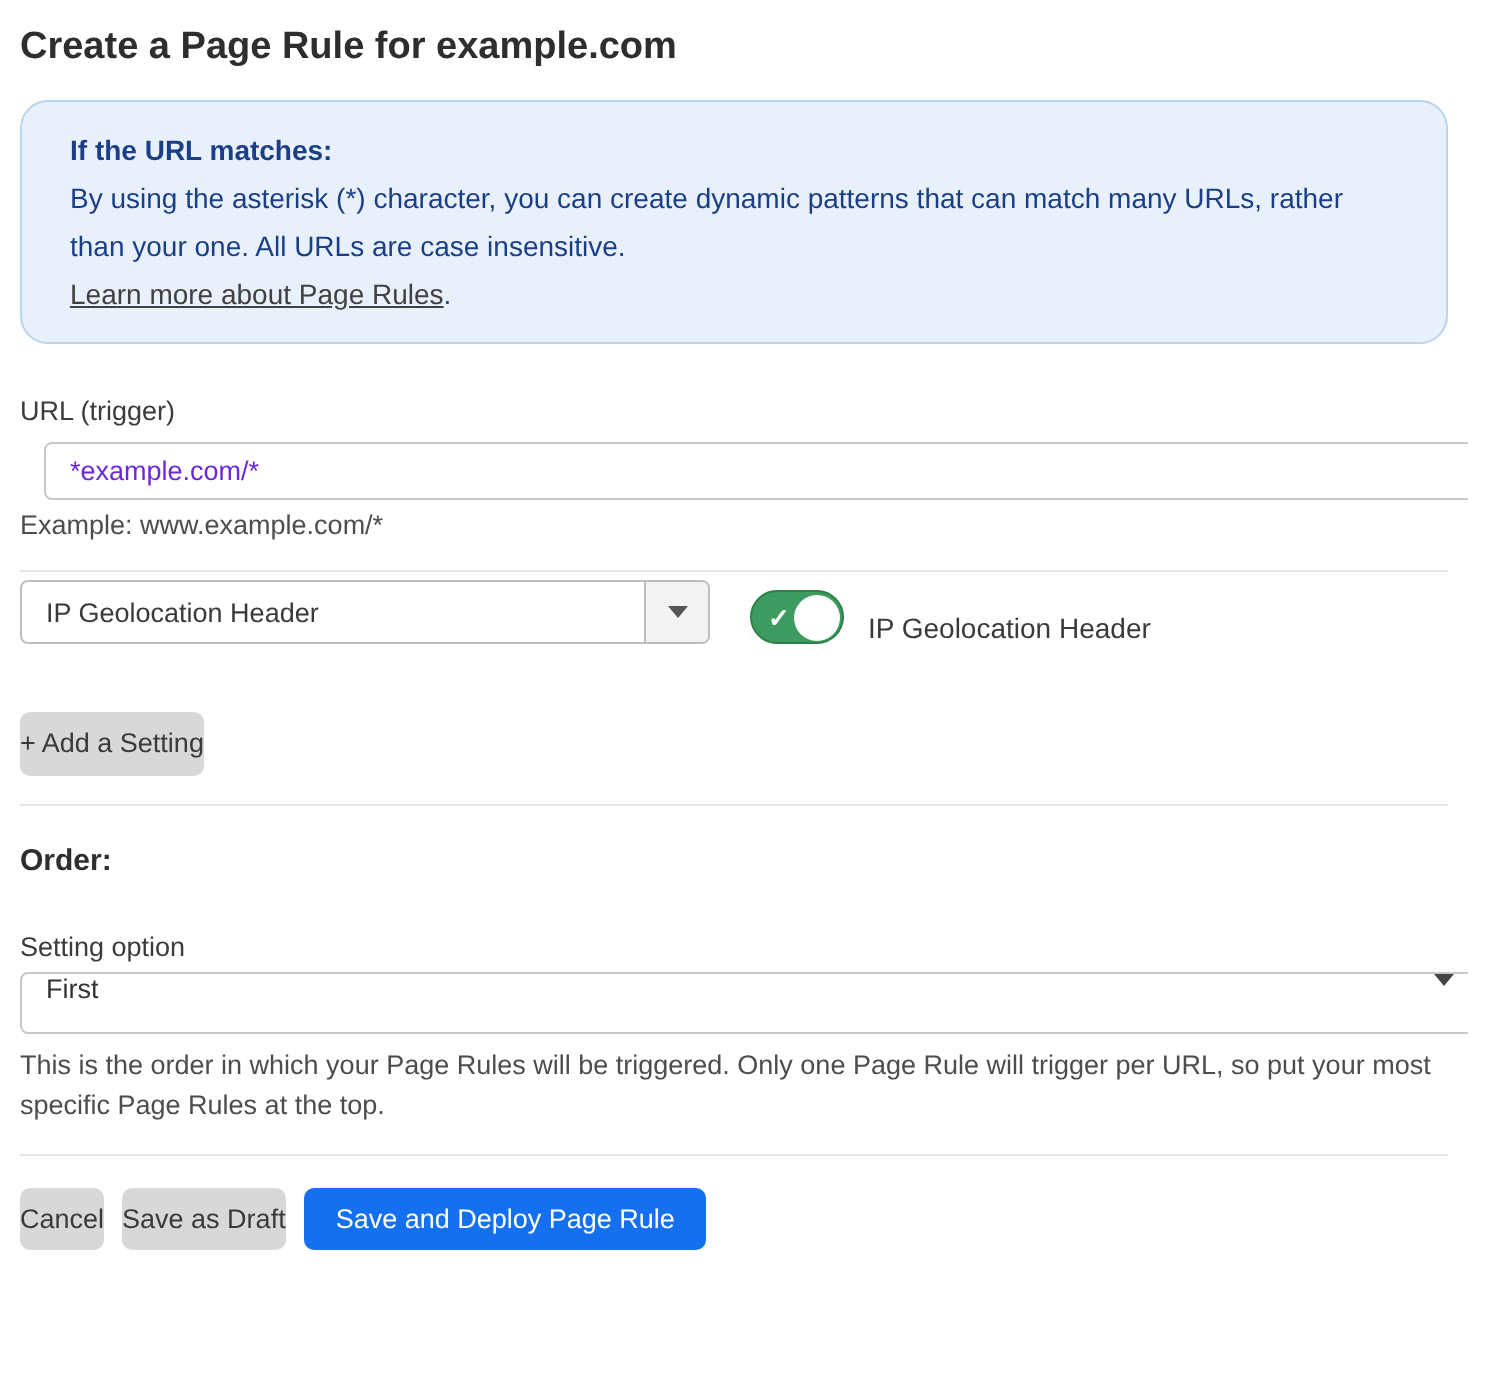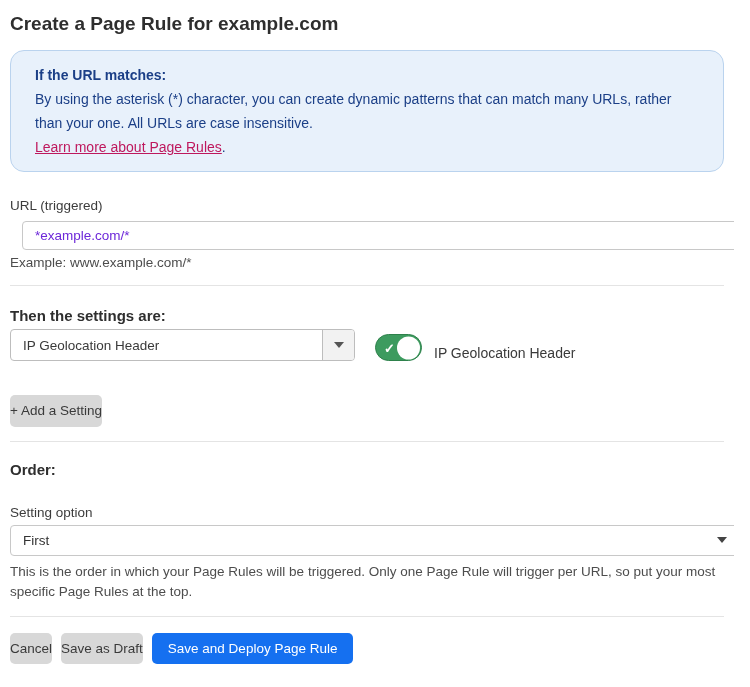--- a/index.html
+++ b/index.html
@@ -27,21 +27,21 @@
     border: 1px solid #bad3ee;
     border-radius: 14px;
     padding: 12px 24px;
     color: #1b3f87;
     font-size: 14px;
     line-height: 24px;
   }
   .info-box .info-heading { font-weight: bold; }
   .info-box .info-body { max-width: 700px; }
   .info-link {
-    color: #be185d;
+    color: #404040;
     text-decoration: underline;
     cursor: pointer;
   }
   .field-label {
     margin-top: 26px;
     font-size: 13.5px;
     color: #3c3c3c;
     line-height: 16px;
   }
   .text-input {
@@ -168,21 +168,21 @@
   }
   .add-setting-btn { margin-top: 34px; }
   .select-box {
     margin-top: 4px;
     width: 730px;
     height: 31px;
     border: 1px solid #c8c8c8;
     border-radius: 4px;
     background: #fff;
     display: flex;
-    align-items: center;
+    align-items: flex-start;
     padding: 0 12px;
     font-size: 13.5px;
     color: #333;
     cursor: pointer;
     position: relative;
   }
   .select-box .caret-down {
     position: absolute;
     right: 12px;
     border-top-color: #444;
@@ -212,27 +212,26 @@
 <div class="page">
 
   <h1 class="page-title">Create a Page Rule for example.com</h1>
 
   <div class="info-box">
     <div class="info-heading">If the URL matches:</div>
     <div class="info-body">By using the asterisk (*) character, you can create dynamic patterns that can match many URLs, rather than your one. All URLs are case insensitive.</div>
     <div><a class="info-link">Learn more about Page Rules</a><span>.</span></div>
   </div>
 
-  <div class="field-label">URL (triggered)</div>
+  <div class="field-label">URL (trigger)</div>
   <input class="text-input" type="text" value="*example.com/*" style="">
   <div class="hint-text">Example: www.example.com/*</div>
 
   <hr class="divider">
 
-  <div class="section-heading">Then the settings are:</div>
 
 
   <div class="setting-row">
     <div class="combo">
       <div class="combo-value">IP Geolocation Header</div>
       <div class="combo-button">
         <span class="caret-down"></span>
       </div>
     </div>
     <div class="toggle">

